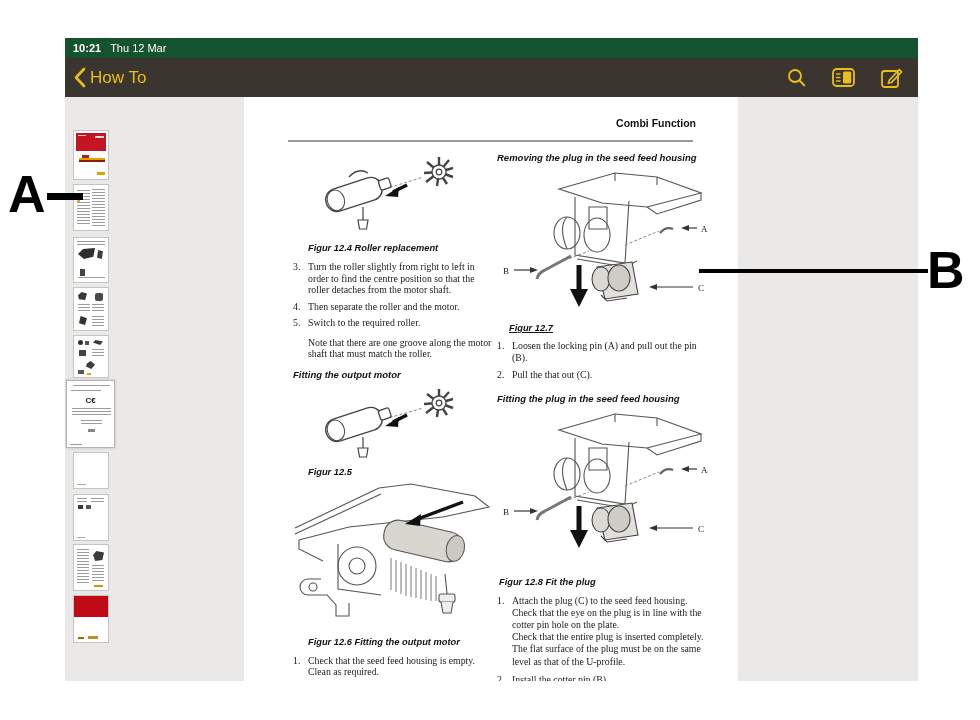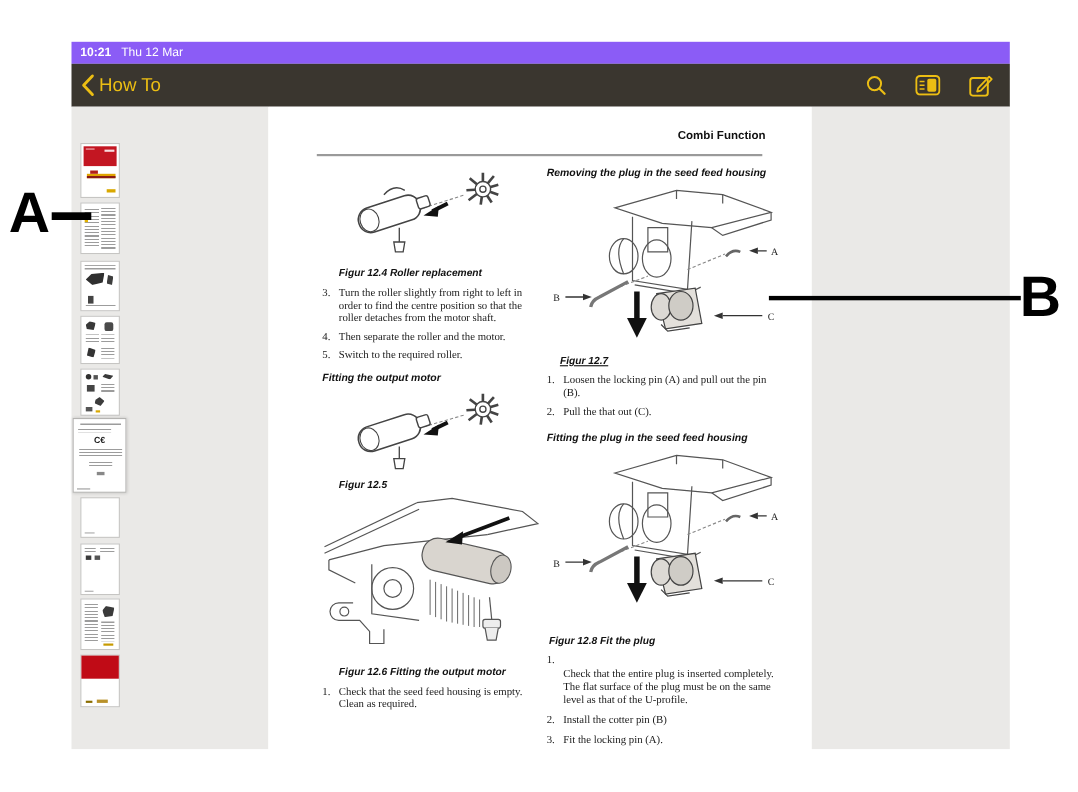--- a/index.html
+++ b/index.html
@@ -3,21 +3,21 @@
 <meta charset="utf-8">
 <style>
   * { margin:0; padding:0; box-sizing:border-box; }
   html,body { width:980px; height:720px; background:#fff; font-family:"Liberation Sans",sans-serif; overflow:hidden; }
   .canvas { position:relative; width:980px; height:720px; background:#fff; }
 
   
   .app { position:absolute; left:65px; top:38px; width:853px; height:643px; }
 
   
-  .statusbar { position:absolute; left:0; top:0; right:0; height:20px; background:#8b5cf6;
+  .statusbar { position:absolute; left:0; top:0; right:0; height:20px; background:#14532d;
     display:flex; align-items:center; justify-content:space-between; padding:0 8px; color:#fff; font-size:11px; }
   .sb-left { display:flex; gap:9px; align-items:center; }
   .sb-time { font-weight:700; }
   .sb-right { display:flex; gap:5px; align-items:center;margin-top:48px; }
   .battery { display:flex; align-items:center; }
   .batt-body { position:relative; width:21px; height:10.5px; background:#32d74b; border-radius:2.5px; }
   .batt-tip { width:1.6px; height:4px; background:#cfcfcf; border-radius:0 1px 1px 0; margin-left:1px; }
   .batt-body svg { position:absolute; left:0; top:0; }
 
   
@@ -237,20 +237,21 @@
           <span class="t">Turn the roller slightly from right to left in order to find the centre position so that the roller detaches from the motor shaft.</span>
         </div>
         <div class="step" style="margin-top:5px;">
           <span class="n">4.</span>
           <span class="t">Then separate the roller and the motor.</span>
         </div>
         <div class="step" style="margin-top:5px;">
           <span class="n">5.</span>
           <span class="t">Switch to the required roller.</span>
         </div>
+        <div class="body-t" style="margin:8px 0 0 15px;">Note that there are one groove along the motor shaft that must match the roller.</div>
       </div>
 
       <div class="h-bi" style="margin-top:9px;">Fitting the output motor</div>
 
       <div class="fig" style="margin:5px 0 0 6px;">
         <svg width="186" height="78" viewBox="0 0 186 78">
           <line x1="86" y1="34" x2="124" y2="23" stroke="#888" stroke-width="1" stroke-dasharray="3,2"></line>
           <g stroke="#444" fill="#fff">
             <g stroke-width="2.4">
               <line x1="140" y1="18" x2="140" y2="4"></line>
@@ -420,21 +421,21 @@
           <line x1="160" y1="120" x2="196" y2="120" stroke="#333" stroke-width="1.2"></line>
           <text x="201" y="124">C</text>
         </svg>
       </div>
 
       <div class="cap" style="margin:21px 0 0 2px;">Figur 12.8 Fit the plug</div>
 
       <div class="step" style="margin-top:8px;line-height:12.2px;">
         <span class="n">1.</span>
         <span class="t">
-          <br>
+          <span>Attach the plug (C) to the seed feed housing. Check that the eye on the plug is in line with the cotter pin hole on the plate.</span><br>
           <span>Check that the entire plug is inserted completely. The flat surface of the plug must be on the same level as that of the U-profile.</span>
         </span>
       </div>
       <div class="step" style="margin-top:6px;">
         <span class="n">2.</span>
         <span class="t">Install the cotter pin (B)</span>
       </div>
       <div class="step" style="margin-top:6px;">
         <span class="n">3.</span>
         <span class="t">Fit the locking pin (A).</span>

